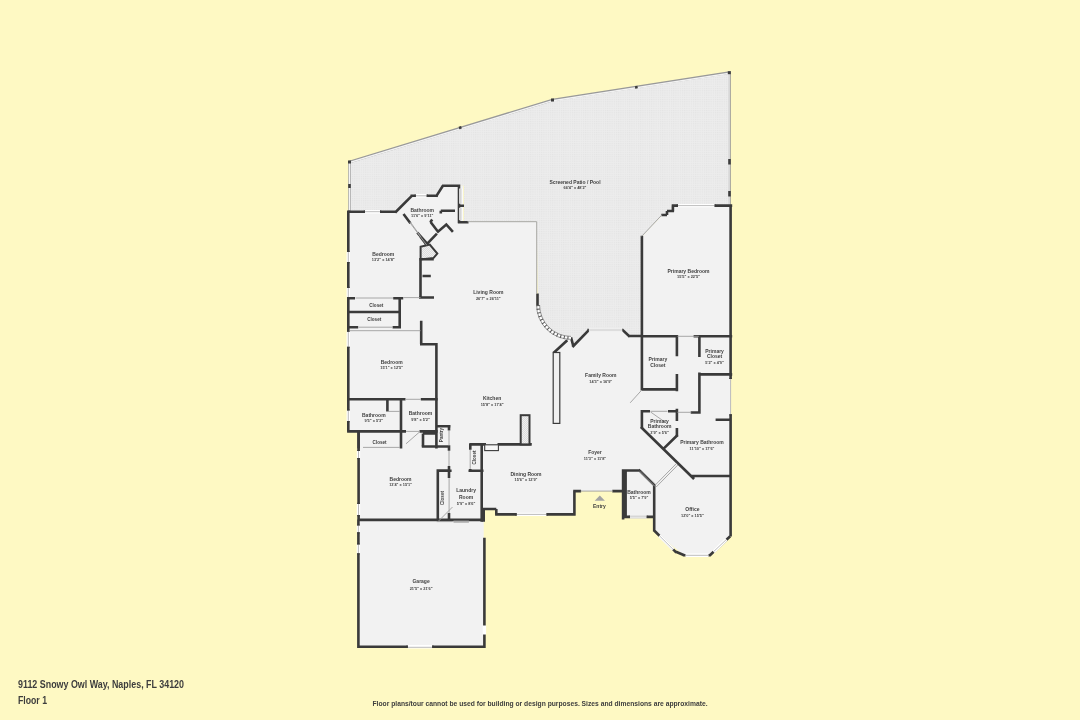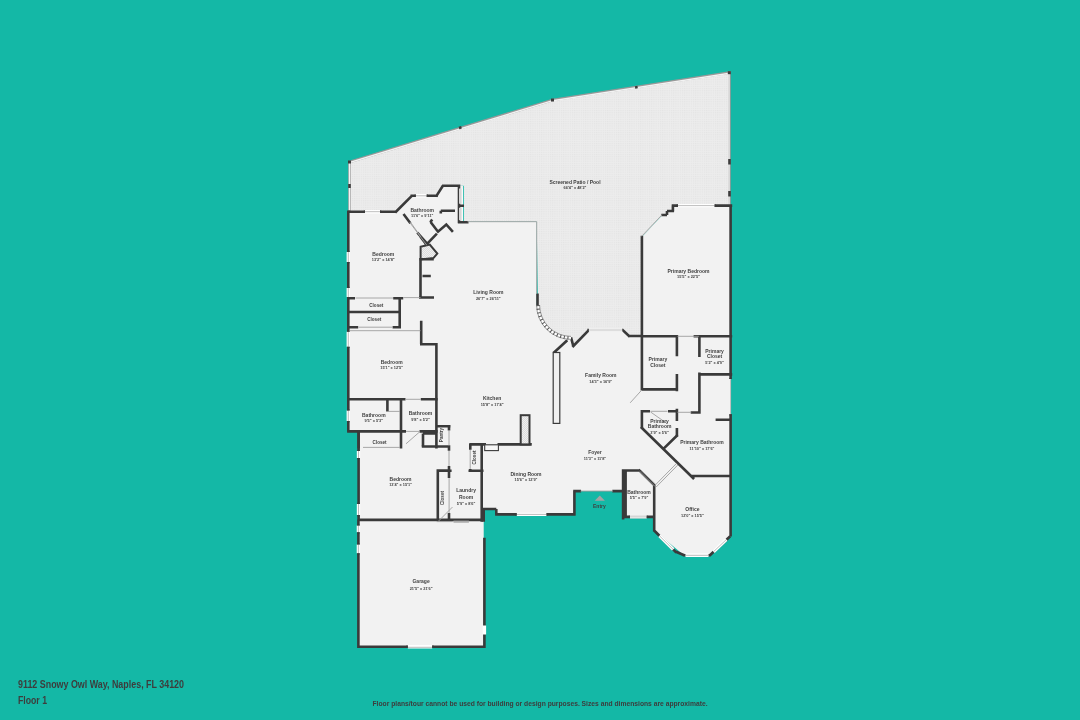--- a/index.html
+++ b/index.html
@@ -1,16 +1,16 @@
 <!DOCTYPE html>
 <html><head>
 <meta charset="utf-8">
 <style>
 html,body{margin:0;padding:0;background:#ffffff;}
-#page{position:relative;width:1080px;height:720px;background:#14b8a6;overflow:hidden;
+#page{position:relative;width:1080px;height:720px;background:#fef9c3;overflow:hidden;
 font-family:"Liberation Sans", sans-serif;}
 svg{position:absolute;left:0;top:0;}
 </style>
 </head>
 <body>
 <div id="page">
 <svg width="1080" height="720" viewBox="0 0 1080 720">
 <defs>
 <pattern id="stip" width="2.2" height="2.2" patternUnits="userSpaceOnUse">
 <rect width="2.2" height="2.2" fill="#ececec"></rect>

